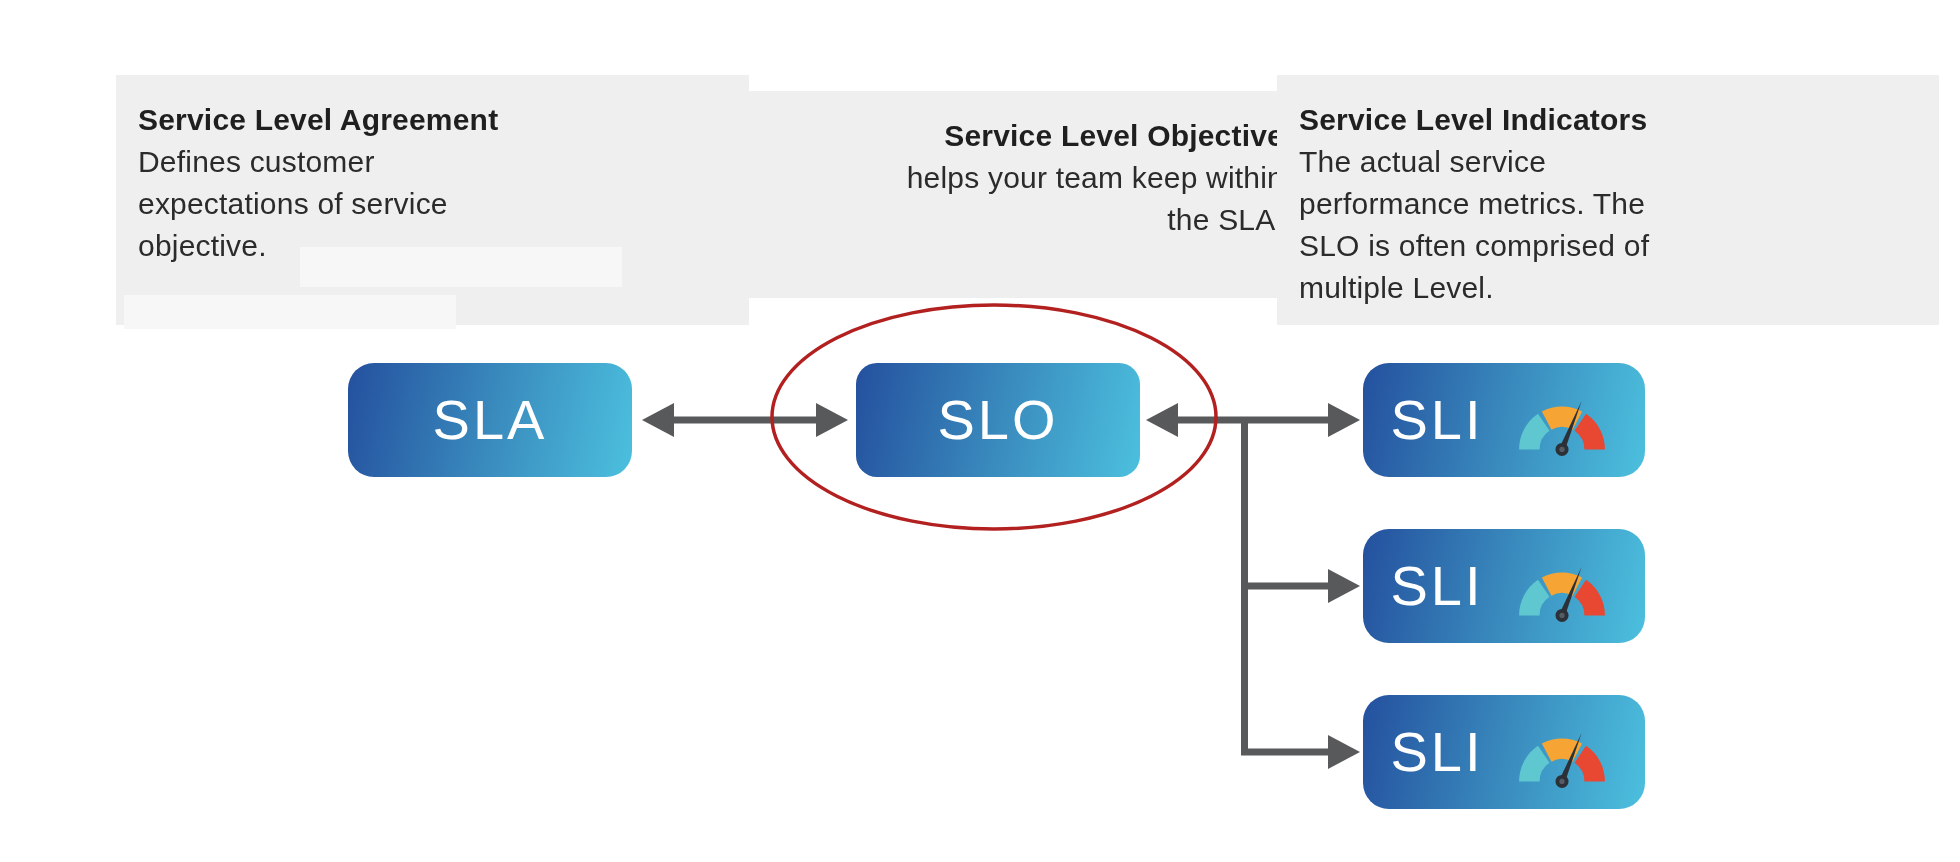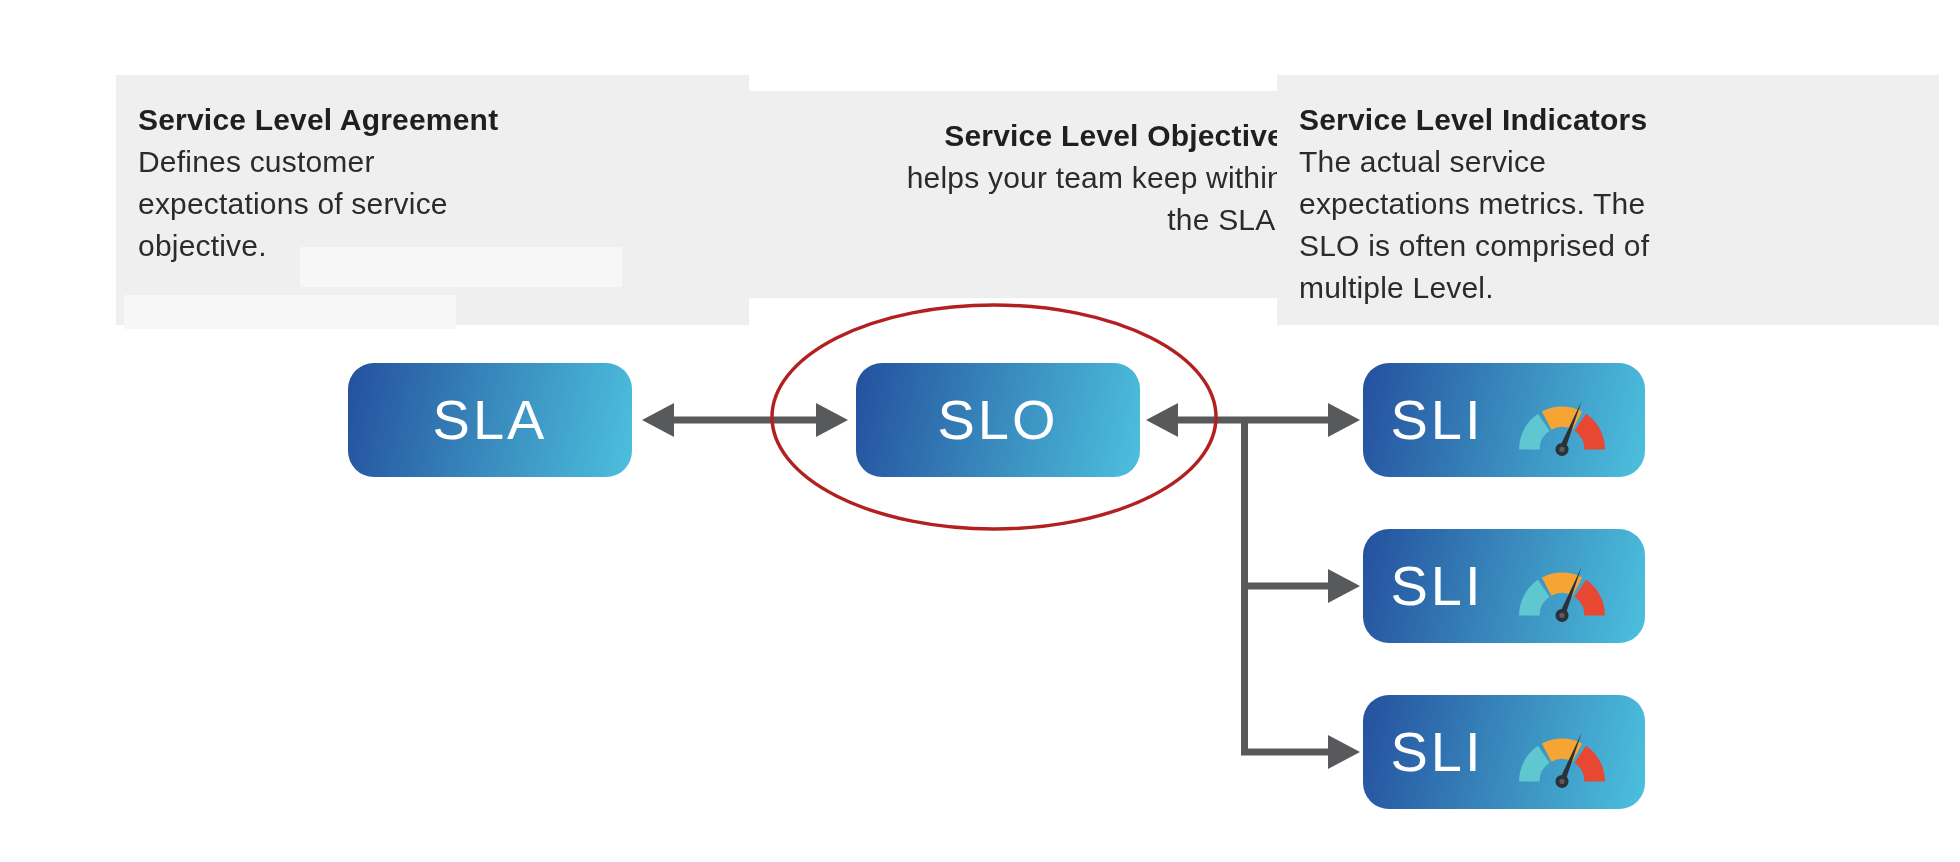--- a/index.html
+++ b/index.html
@@ -23,21 +23,21 @@
   .redact{position:absolute;background:var(--redaction-bg);}
   .redact-a{left:184px;top:172px;width:322px;height:40px;}
   .redact-b{left:8px;top:220px;width:332px;height:34px;}
 
   
   .node{position:absolute;width:284px;height:114px;border-radius:26px;
         background:linear-gradient(102deg,var(--node-gradient-start) 0%,#3b8fc0 55%,var(--node-gradient-end) 100%);
         display:flex;align-items:center;justify-content:center;gap:22px;}
   .node .label{color:var(--node-text);font-size:56px;font-weight:400;letter-spacing:3px;line-height:1;}
   .node-sla{left:348px;top:363px;}
-  .node-slo{left:856px;top:363px;}
+  .node-slo{left:856px;top:363px;border-radius:21px;}
   .node-sli-1{left:1363px;top:363px;width:282px;}
   .node-sli-2{left:1363px;top:529px;width:282px;}
   .node-sli-3{left:1363px;top:695px;width:282px;}
   .gauge{width:112px;height:77px;display:block;}
   .gauge .seg-teal{fill:var(--gauge-teal);}
   .gauge .seg-orange{fill:var(--gauge-orange);}
   .gauge .seg-red{fill:var(--gauge-red);}
   .gauge .needle{fill:var(--gauge-needle);}
   .gauge .pivot{fill:var(--gauge-needle);}
   .gauge .pivot-hole{fill:#555c63;}
@@ -64,21 +64,21 @@
 
   <section class="card card-2">
     <h2>Service Level Objective</h2>
     <div class="line">helps your team keep within</div>
     <div class="line">the SLA.</div>
   </section>
 
   <section class="card card-3">
     <h2>Service Level Indicators</h2>
     <div class="line">The actual service</div>
-    <div class="line">expectations metrics. The</div>
+    <div class="line">performance metrics. The</div>
     <div class="line">SLO is often comprised of</div>
     <div class="line">multiple Level.</div>
   </section>
 
   <svg class="overlay" viewBox="0 0 1960 862">
 
     <line class="conn-line" x1="666" y1="420" x2="824" y2="420"></line>
     <polygon class="conn-head" points="642,420 674,403 674,437"></polygon>
     <polygon class="conn-head" points="848,420 816,403 816,437"></polygon>
 

